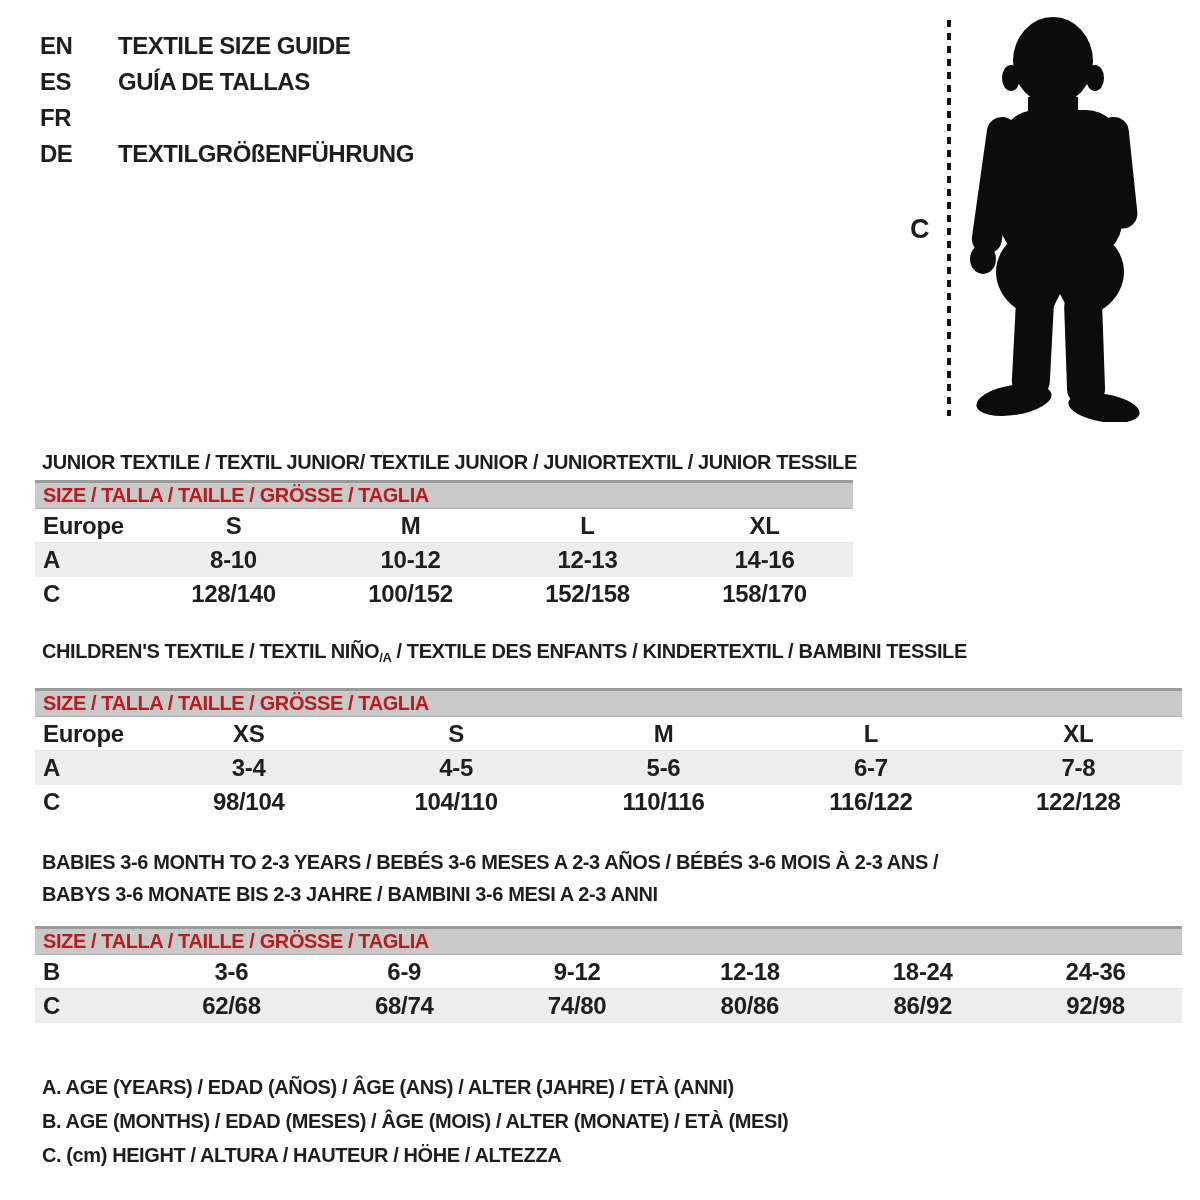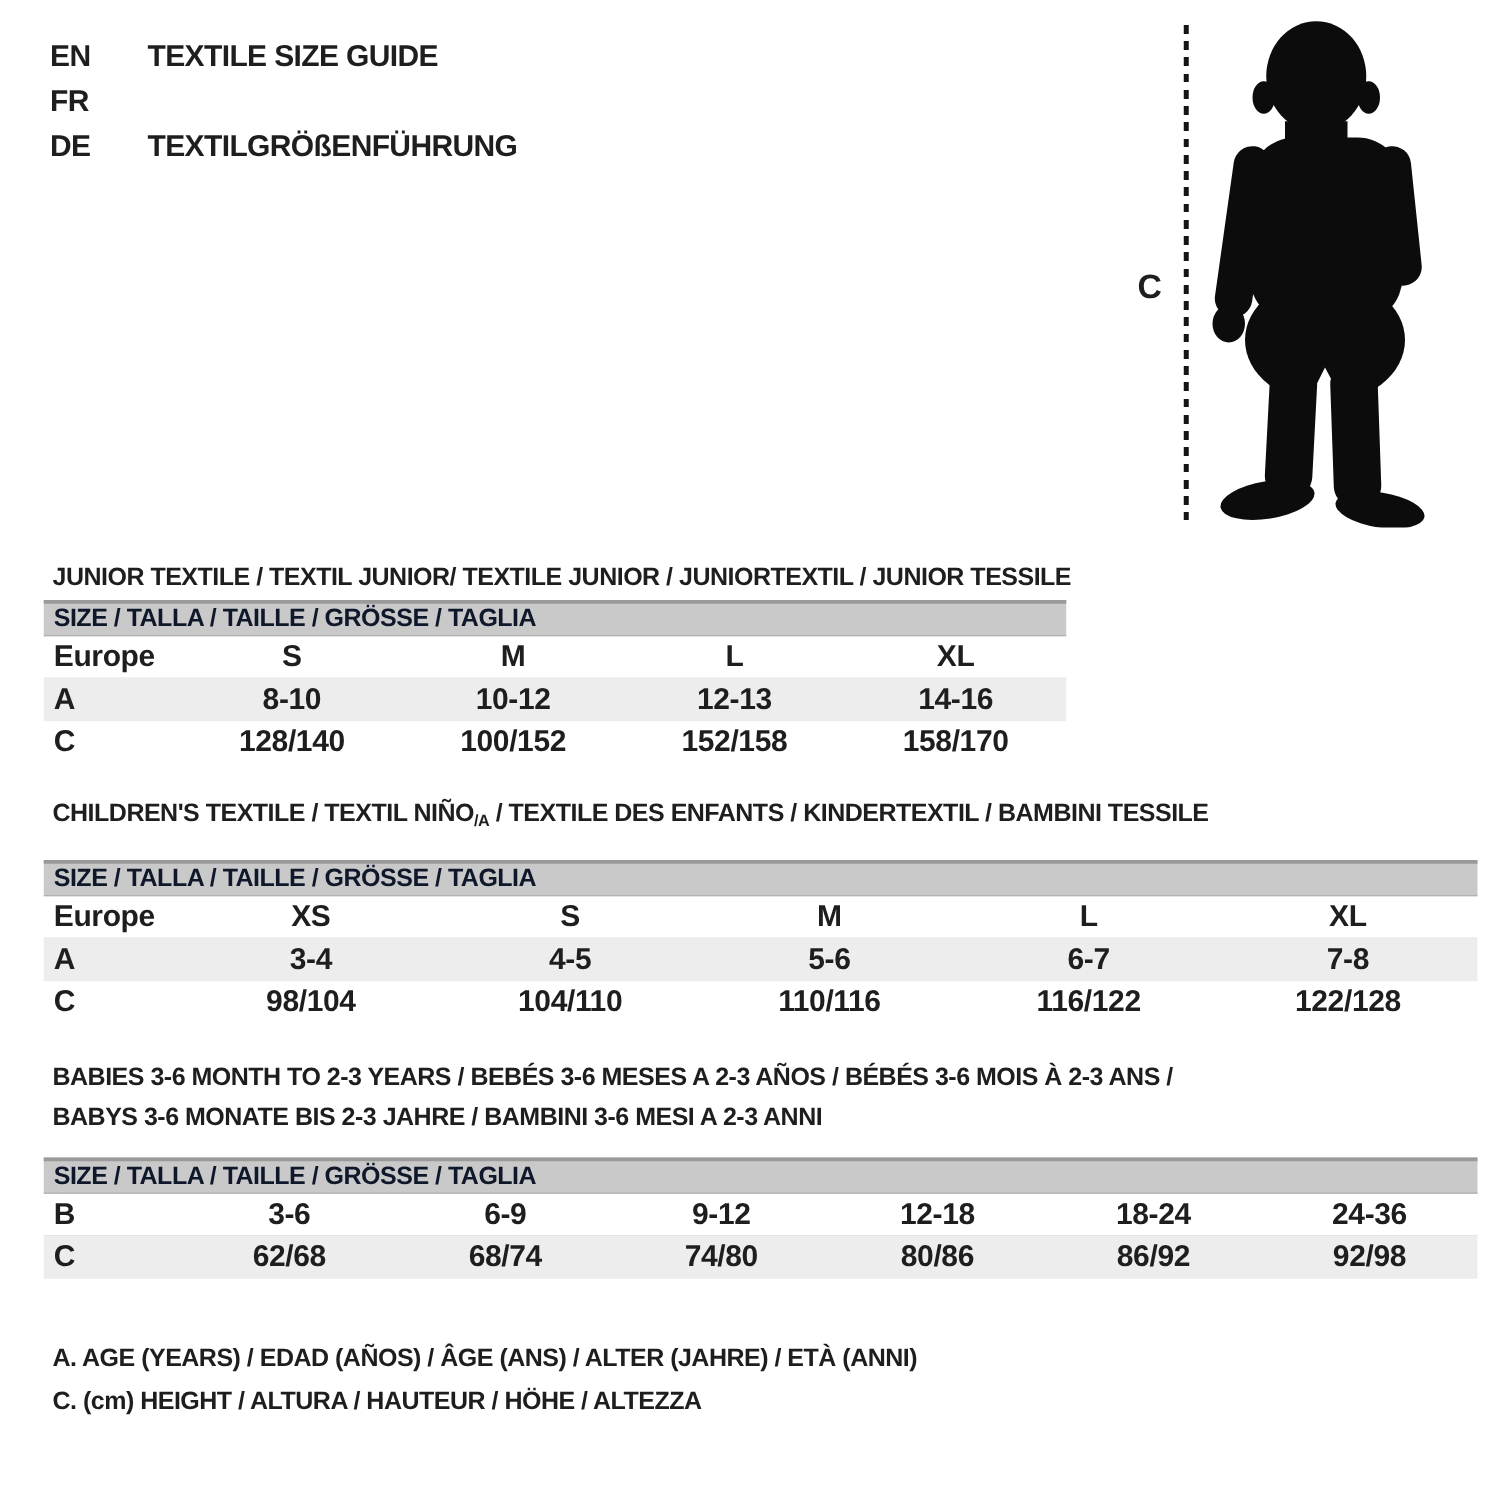--- a/index.html
+++ b/index.html
@@ -31,41 +31,45 @@
   .t3-title { top:846px; line-height:32px; }
 
   
   .sizetable { position:absolute; left:35px; }
   .t1 { top:480px; width:818px; }
   .t2 { top:688px; width:1147px; }
   .t3 { top:926px; width:1147px; }
   .bar {
     height:29px; background:#c9c9c9; border-top:3px solid #9a9a9a; border-bottom:1px solid #b2b2b2;
     display:flex; align-items:center; padding-left:8px;
-    font-weight:bold; font-size:20px; letter-spacing:-0.4px; color:#0f172a;
+    font-weight:bold; font-size:20px; letter-spacing:-0.4px; color:#b91c1c;
   }
   .trow { display:flex; align-items:center; height:34px; font-weight:bold; font-size:24px; letter-spacing:-0.3px; }
   .trow .lbl { width:110px; padding-left:8px; }
   .trow .val { flex:1; text-align:center; }
   .shade { background:#ededed; }
   .hairline { border-bottom:1px solid #e3e3e3; }
 
   
   .footnotes { position:absolute; left:42px; top:1070px; }
   .footnote { height:34px; display:flex; align-items:center; font-weight:bold; font-size:20px; letter-spacing:-0.4px; }
 </style>
 </head>
 <body>
 
 <div class="page">
 
   <div class="lang-block">
     <div class="lang-row">
       <span class="lang-code">EN</span>
       <span class="lang-title">TEXTILE SIZE GUIDE</span>
+    </div>
+    <div class="lang-row">
+      <span class="lang-code">ES</span>
+      <span class="lang-title">GUÍA DE TALLAS</span>
     </div>
     <div class="lang-row">
       <span class="lang-code">FR</span>
     </div>
     <div class="lang-row">
       <span class="lang-code">DE</span>
       <span class="lang-title">TEXTILGRÖßENFÜHRUNG</span>
     </div>
   </div>
 
@@ -166,16 +170,17 @@
       <span class="val">68/74</span>
       <span class="val">74/80</span>
       <span class="val">80/86</span>
       <span class="val">86/92</span>
       <span class="val">92/98</span>
     </div>
   </div>
 
   <div class="footnotes">
     <div class="footnote">A. AGE (YEARS) / EDAD (AÑOS) / ÂGE (ANS) / ALTER (JAHRE) / ETÀ (ANNI)</div>
+    <div class="footnote">B. AGE (MONTHS) / EDAD (MESES) / ÂGE (MOIS) / ALTER (MONATE) / ETÀ (MESI)</div>
     <div class="footnote">C. (cm) HEIGHT / ALTURA / HAUTEUR / HÖHE / ALTEZZA</div>
   </div>
 
 </div>
 
 </body></html>

